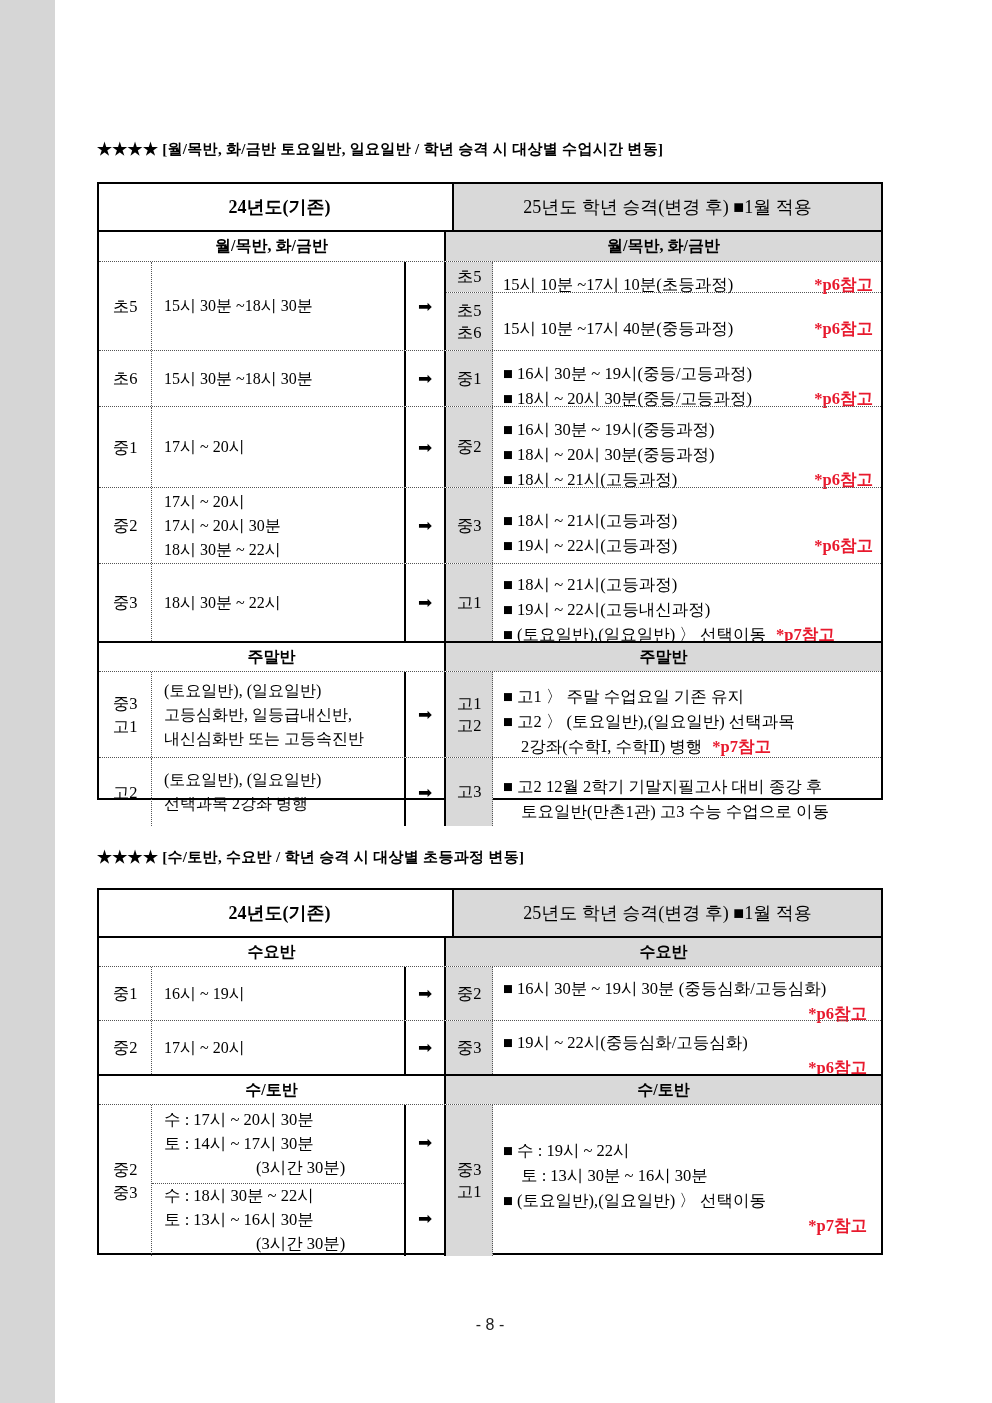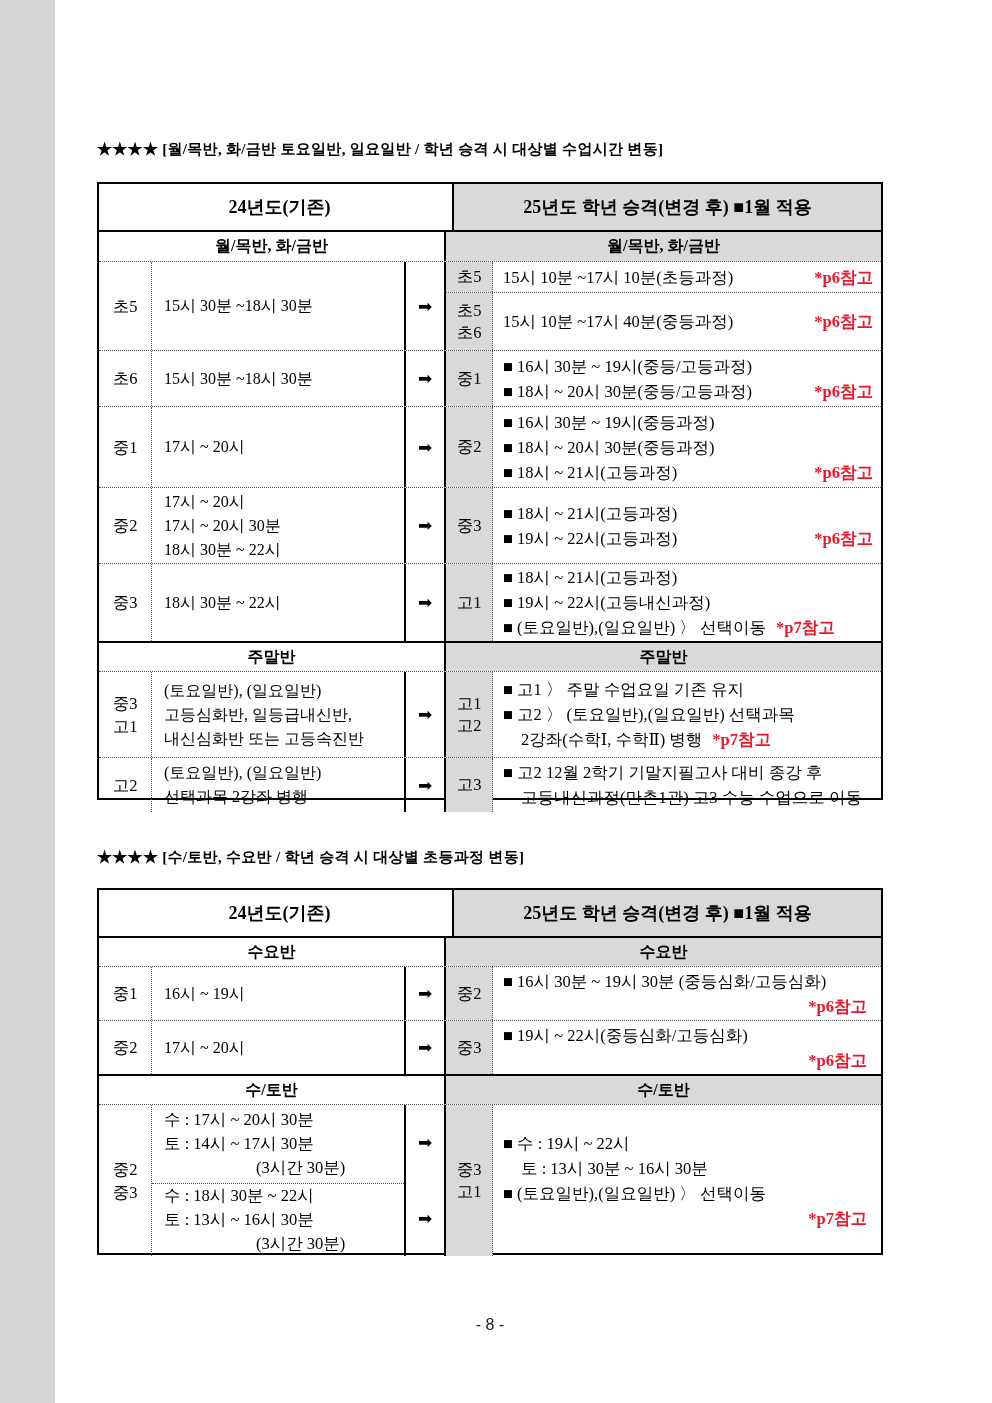--- a/index.html
+++ b/index.html
@@ -14,41 +14,41 @@
   #t2-title{top:848px;}
   .tbl{position:absolute;left:97px;width:786px;border:2px solid #000;box-sizing:border-box;
        display:flex;flex-direction:column;background:#fff;}
   #t1{top:182px;height:618px;}
   #t2{top:888px;height:367px;}
   .gray{background:#d9d9d9;}
   
   .hrow{display:flex;border-bottom:2px solid #000;flex:0 0 auto;padding-left:8px;}
   .hl{width:345px;border-right:2px solid #000;display:flex;align-items:center;justify-content:center;
       font-weight:bold;font-size:18px;}
-  .hr{flex:1;display:flex;align-items:center;justify-content:center;font-weight:bold;font-size:18px;}
+  .hr{flex:1;display:flex;align-items:center;justify-content:center;font-weight:normal;font-size:18px;}
   .srow{display:flex;flex:0 0 auto;}
   .sl{width:345px;border-right:2px solid #000;display:flex;align-items:center;justify-content:center;
       font-weight:bold;font-size:16px;}
   .sr{flex:1;display:flex;align-items:center;justify-content:center;font-weight:bold;font-size:16px;}
   
   .row{display:flex;flex:0 0 auto;}
   .bt-dot{border-top:1px dotted #555;}
   .bt-solid{border-top:2px solid #000;}
   .cg{width:52px;border-right:1px dotted #555;display:flex;flex-direction:column;align-items:center;
       justify-content:center;font-size:16.5px;line-height:23px;}
   .ct{width:252px;display:flex;flex-direction:column;justify-content:center;
       padding-left:12px;box-sizing:border-box;font-size:16px;line-height:24px;}
   .ca{width:38px;border-left:2px solid #000;border-right:2px solid #000;display:flex;flex-direction:column;
       align-items:center;justify-content:center;}
   .ca.twin{justify-content:space-around;}
   .arrow{font-family:"DejaVu Sans",sans-serif;font-size:17px;line-height:1;}
   .crg{width:46px;border-right:1px dotted #555;background:#d9d9d9;display:flex;flex-direction:column;
        align-items:center;justify-content:center;font-size:16.5px;line-height:22px;}
   .cc{flex:1;display:flex;flex-direction:column;justify-content:center;
-      padding:2px 8px 2px 10px;box-sizing:border-box;font-size:16.5px;line-height:25px;}
+      padding:16px 8px 2px 10px;box-sizing:border-box;font-size:16.5px;line-height:25px;}
   .line{display:flex;align-items:baseline;}
   .line.between{justify-content:space-between;}
   .note{color:#e8192d;font-weight:bold;}
   .note.gap{margin-left:10px;}
   .noteline{text-align:right;color:#e8192d;font-weight:bold;padding-right:6px;}
   .ind1{padding-left:18px;}
   .ind3{padding-left:92px;}
   
   .rsplit{flex:1;display:flex;flex-direction:column;}
   .rsub{display:flex;}
@@ -229,21 +229,21 @@
     <div class="ct">
       <div class="line">(토요일반), (일요일반)</div>
       <div class="line">선택과목 2강좌 병행</div>
     </div>
     <div class="ca">
         <span class="arrow">➡</span>
       </div>
     <div class="crg">고3</div>
     <div class="cc">
       <div class="line">■ 고2 12월 2학기 기말지필고사 대비 종강 후</div>
-      <div class="line ind1">고등내신과정(만촌1관) 고3 수능 수업으로 이동</div>
+      <div class="line ind1">토요일반(만촌1관) 고3 수능 수업으로 이동</div>
     </div>
   </div>
 </div>
 
 <div class="doc-title" id="t2-title">★★★★ [수/토반, 수요반 / 학년 승격 시 대상별 초등과정 변동]</div>
 
 <div class="tbl" id="t2">
 
   <div class="hrow" style="height:46px">
     <div class="hl">24년도(기존)</div>

